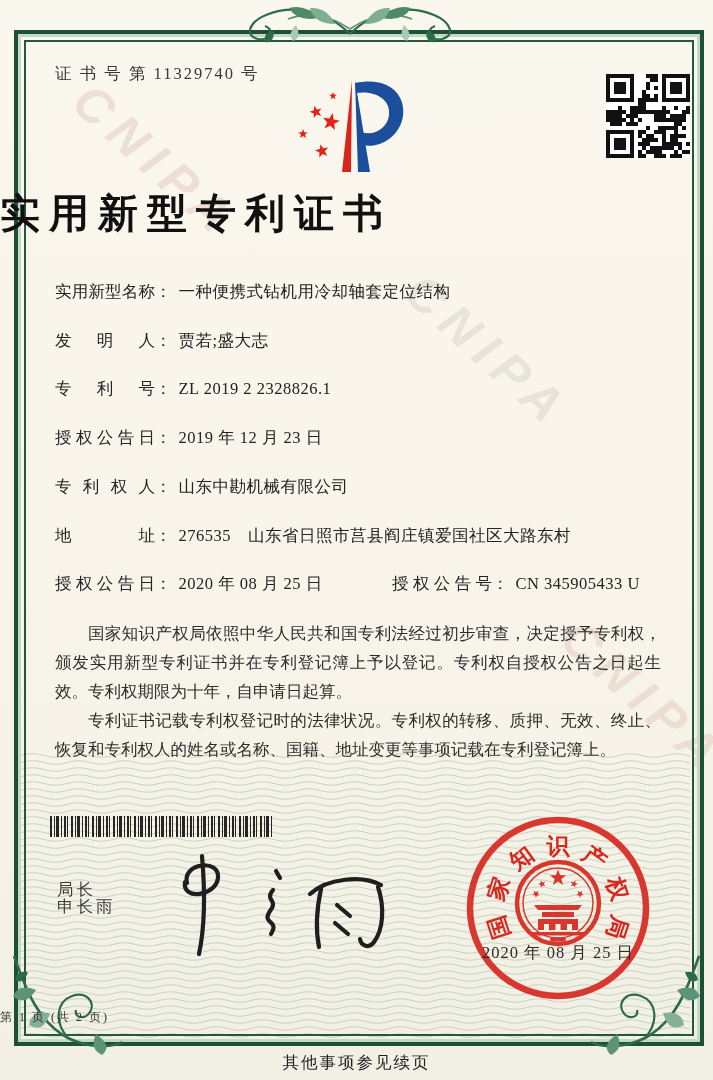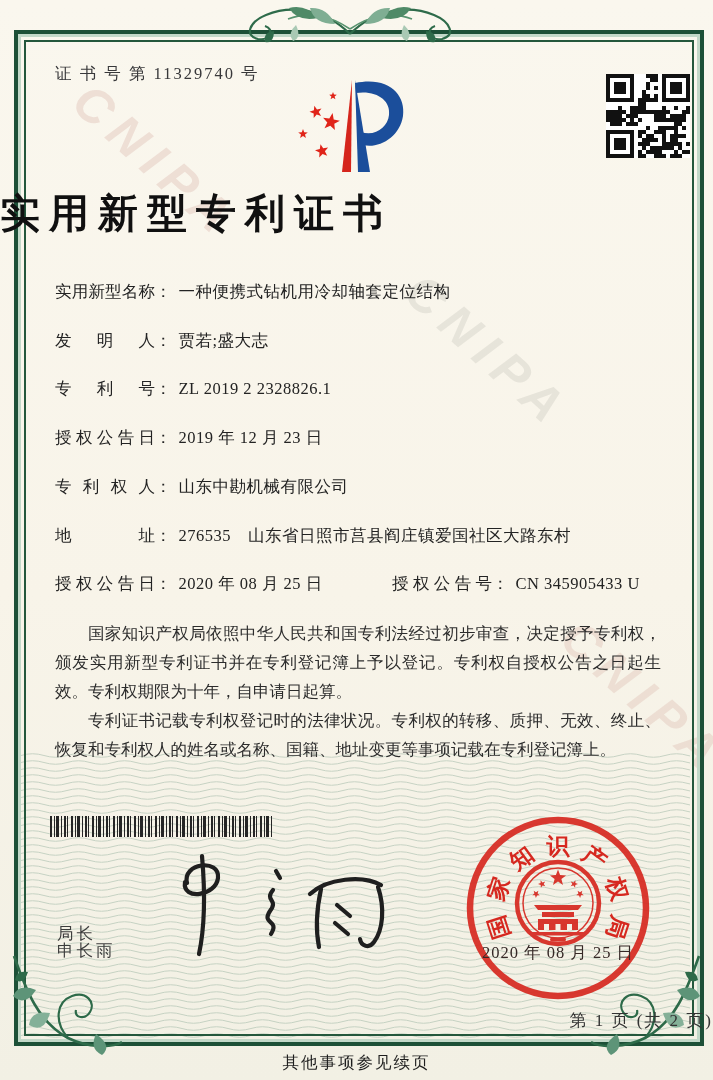--- a/index.html
+++ b/index.html
@@ -41,29 +41,29 @@
   .barcode{position:absolute;left:50px;top:816px;width:223px;height:21px;
     background:repeating-linear-gradient(90deg,
       #262626 0px,#262626 2px,transparent 2px,transparent 4px,
       #262626 4px,#262626 5px,transparent 5px,transparent 6px,
       #262626 6px,#262626 9px,transparent 9px,transparent 11px,
       #262626 11px,#262626 12px,transparent 12px,transparent 14px,
       #262626 14px,#262626 16px,transparent 16px,transparent 17px,
       #262626 17px,#262626 18px,transparent 18px,transparent 21px);}
   
   .signer{position:absolute;left:57px;font-family:"Liberation Sans","DejaVu Sans",sans-serif;
-          font-size:16.5px;color:#3d3d3d;letter-spacing:3px;margin-top:44px;}
+          font-size:16.5px;color:#3d3d3d;letter-spacing:3px;}
   .signer1{top:879px;} .signer2{top:896px;}
   .sig{position:absolute;left:152px;top:850px;}
   .seal{position:absolute;left:458px;top:808px;}
   .seal-ch{font-size:23px;font-weight:bold;fill:#d6281f;}
   .seal-date{font-size:16.5px;fill:#352826;letter-spacing:1px;}
   
-  .pageinfo{position:absolute;left:0;right:0;top:1009px;text-align:right;
-            font-size:17px;letter-spacing:2px;color:#333;}
+  .pageinfo{position:absolute;left:0;right:0;top:1009px;text-align:left;
+            font-size:12px;letter-spacing:2px;color:#333;}
   .note{position:absolute;left:0;right:0;top:1052px;text-align:center;
         font-size:16.5px;letter-spacing:2px;color:#1e1e1e;}
   .orn{position:absolute;}
 </style>
 </head>
 <body>
 
 <div class="page">
 
   <svg class="waves" width="669" height="288">

